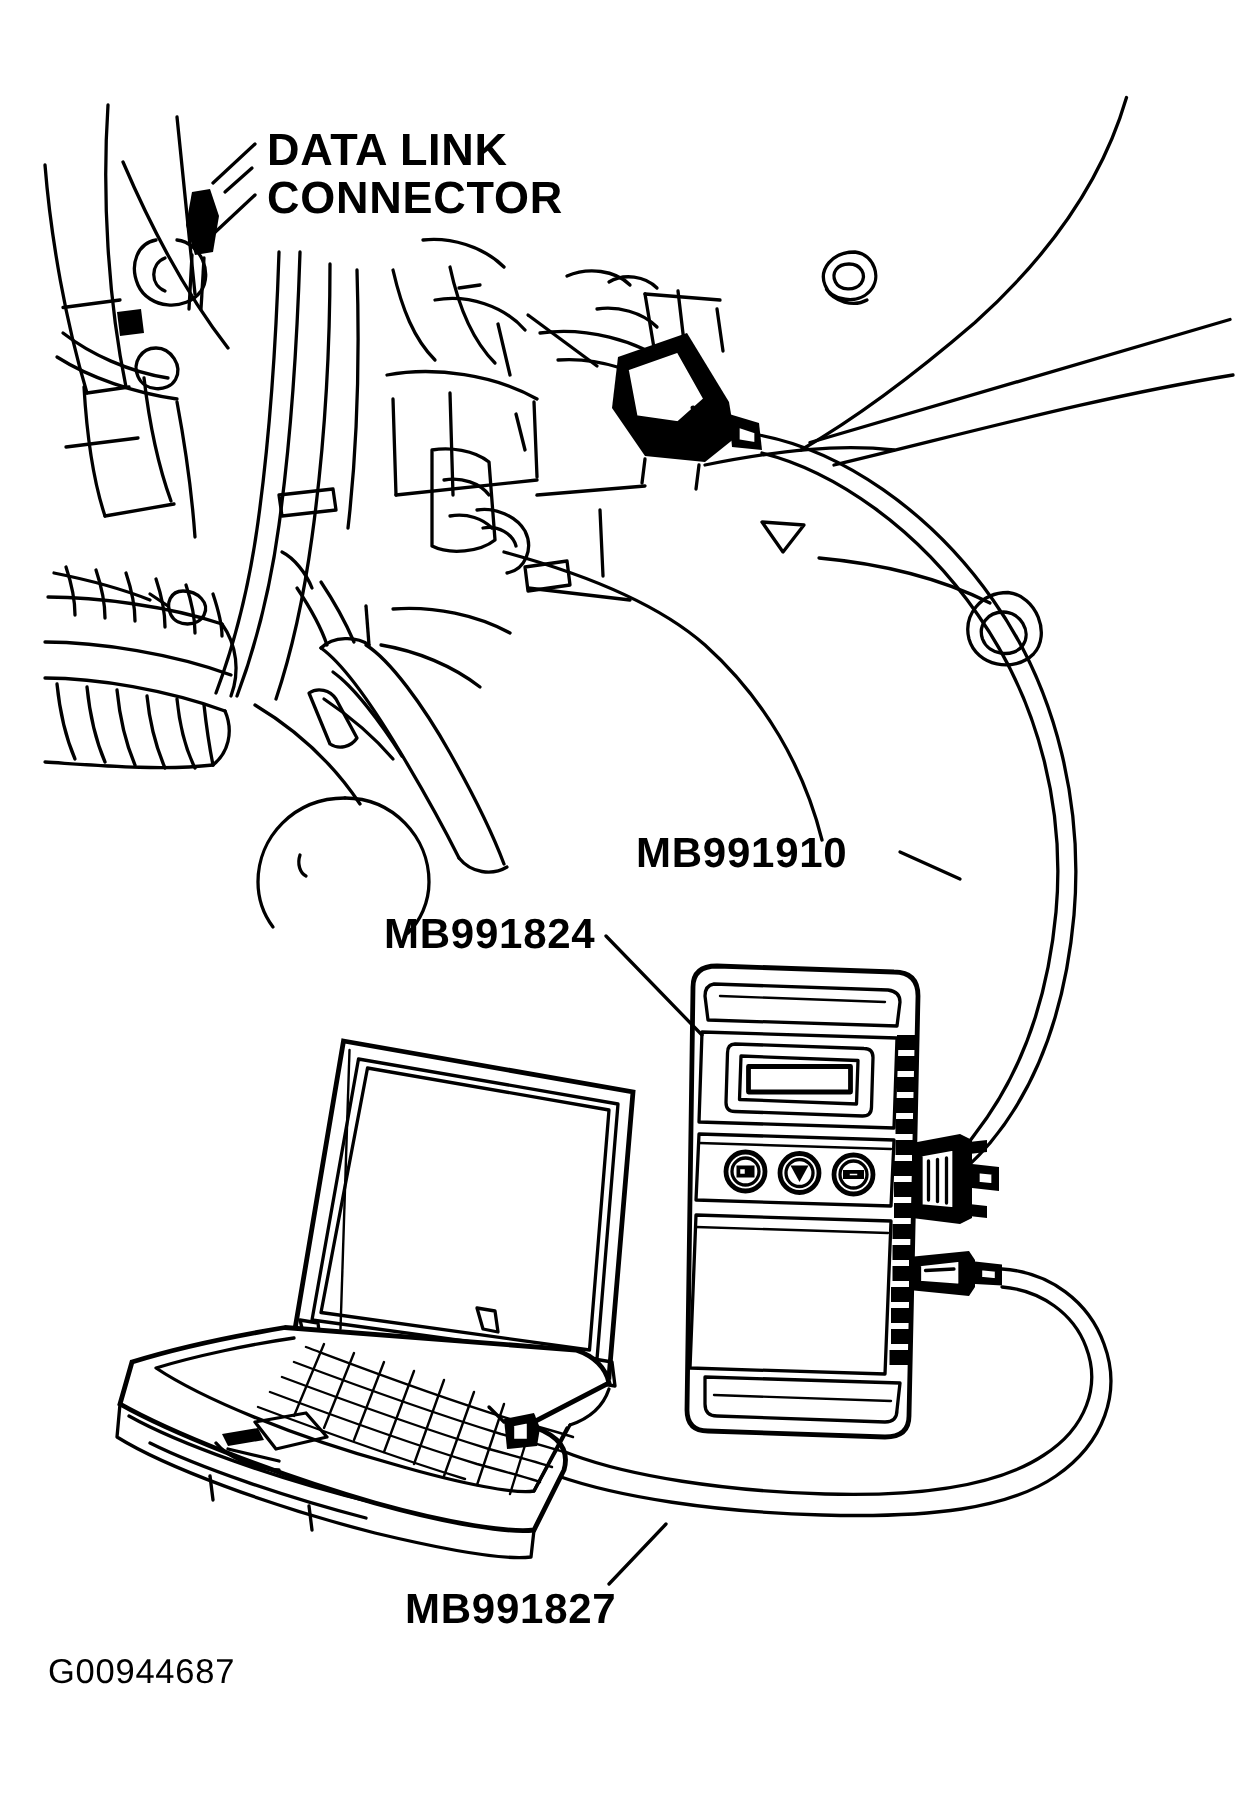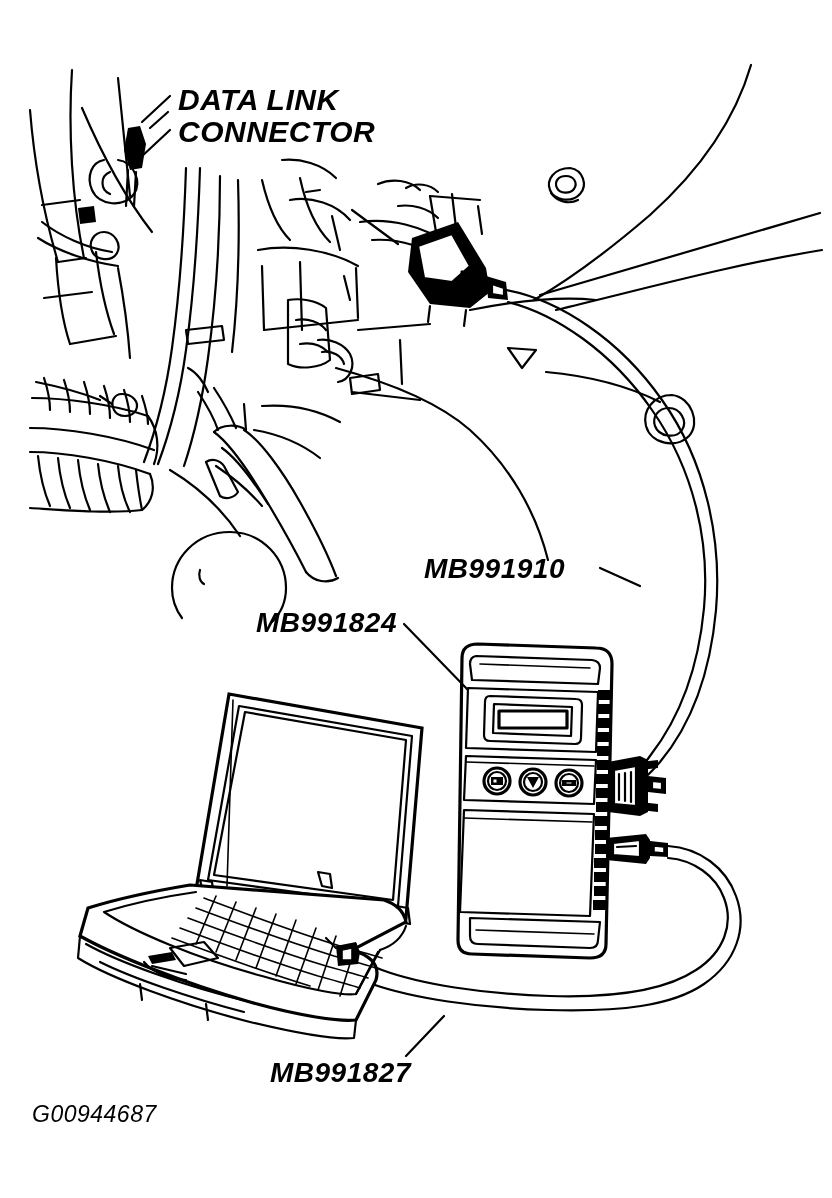--- a/index.html
+++ b/index.html
@@ -12,21 +12,20 @@
     height: 1198px;
     position: relative;
     overflow: hidden;
     font-family: "Liberation Sans", sans-serif;
   }
   #figure-root {
     position: absolute;
     left: 0; top: 0;
     width: 832px;
     height: 1198px;
-    font-style: italic;
   }
   svg.diagram {
     display: block;
     width: 832px;
     height: 1198px;
   }
   .ink {
     fill: none;
     stroke: #000000;
     stroke-linecap: round;

